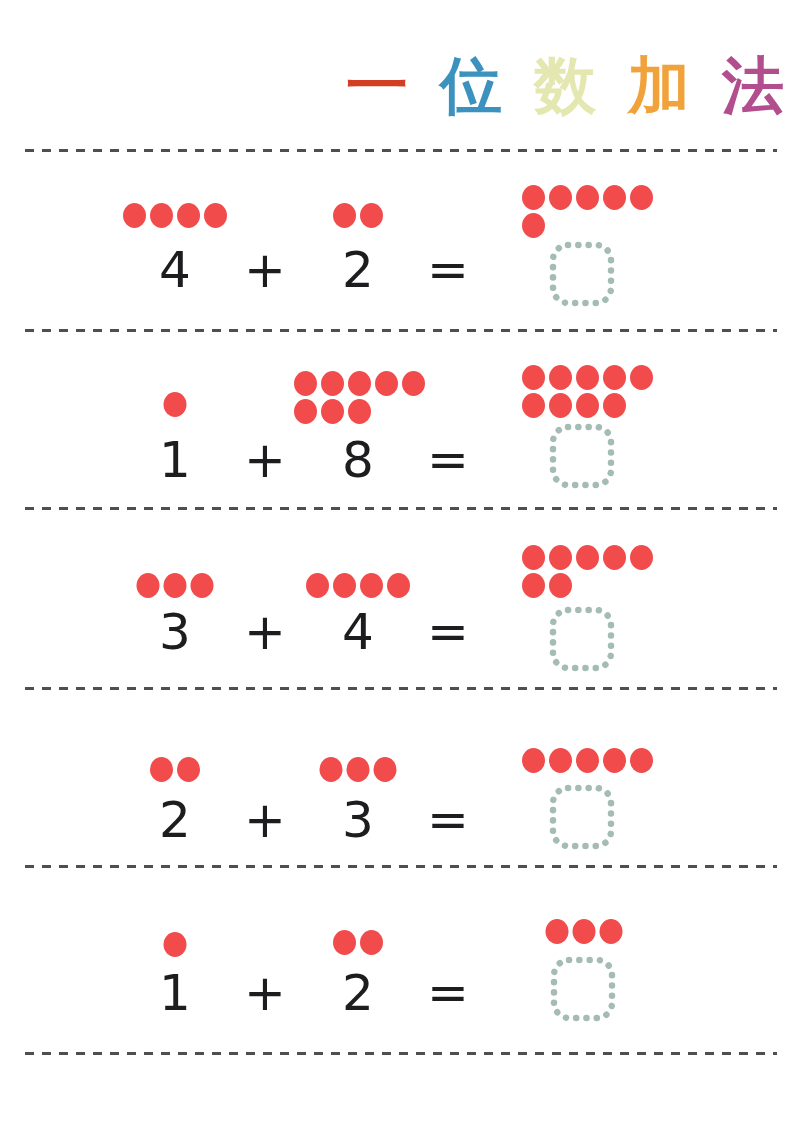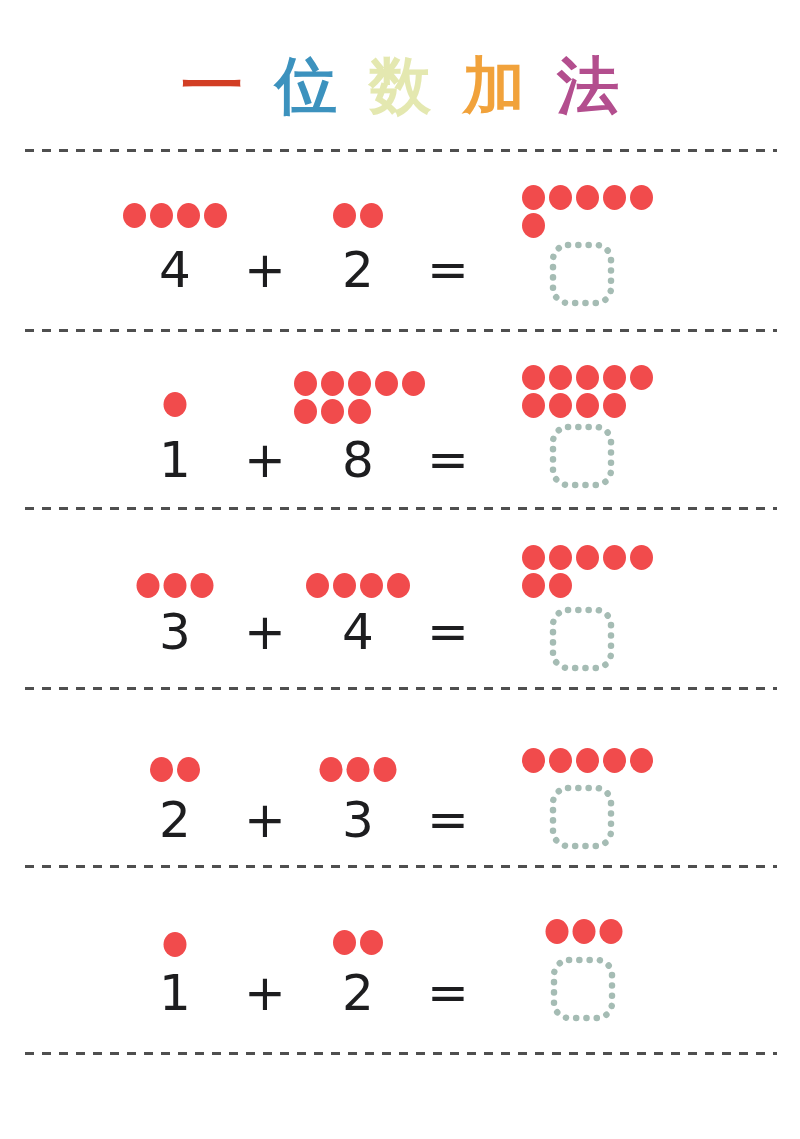--- a/index.html
+++ b/index.html
@@ -4,21 +4,21 @@
 <style>
   html,body{margin:0;padding:0;}
   body{
     width:800px;height:1139px;position:relative;overflow:hidden;
     background:#ffffff;
     font-family:"DejaVu Sans","Liberation Sans",sans-serif;
   }
   
   .title{
     position:absolute;left:0;right:0;top:48px;height:80px;
-    text-align:center;white-space:nowrap;
+    text-align:right;white-space:nowrap;
   }
   .tchar{
     display:inline-block;font-size:62px;line-height:76px;font-weight:bold;
     margin:0 16px;
   }
   
   .divider{
     position:absolute;left:25px;width:752px;height:3px;
     background:repeating-linear-gradient(to right,var(--line,#4f4f4f) 0 9px,transparent 9px 17px);
   }

